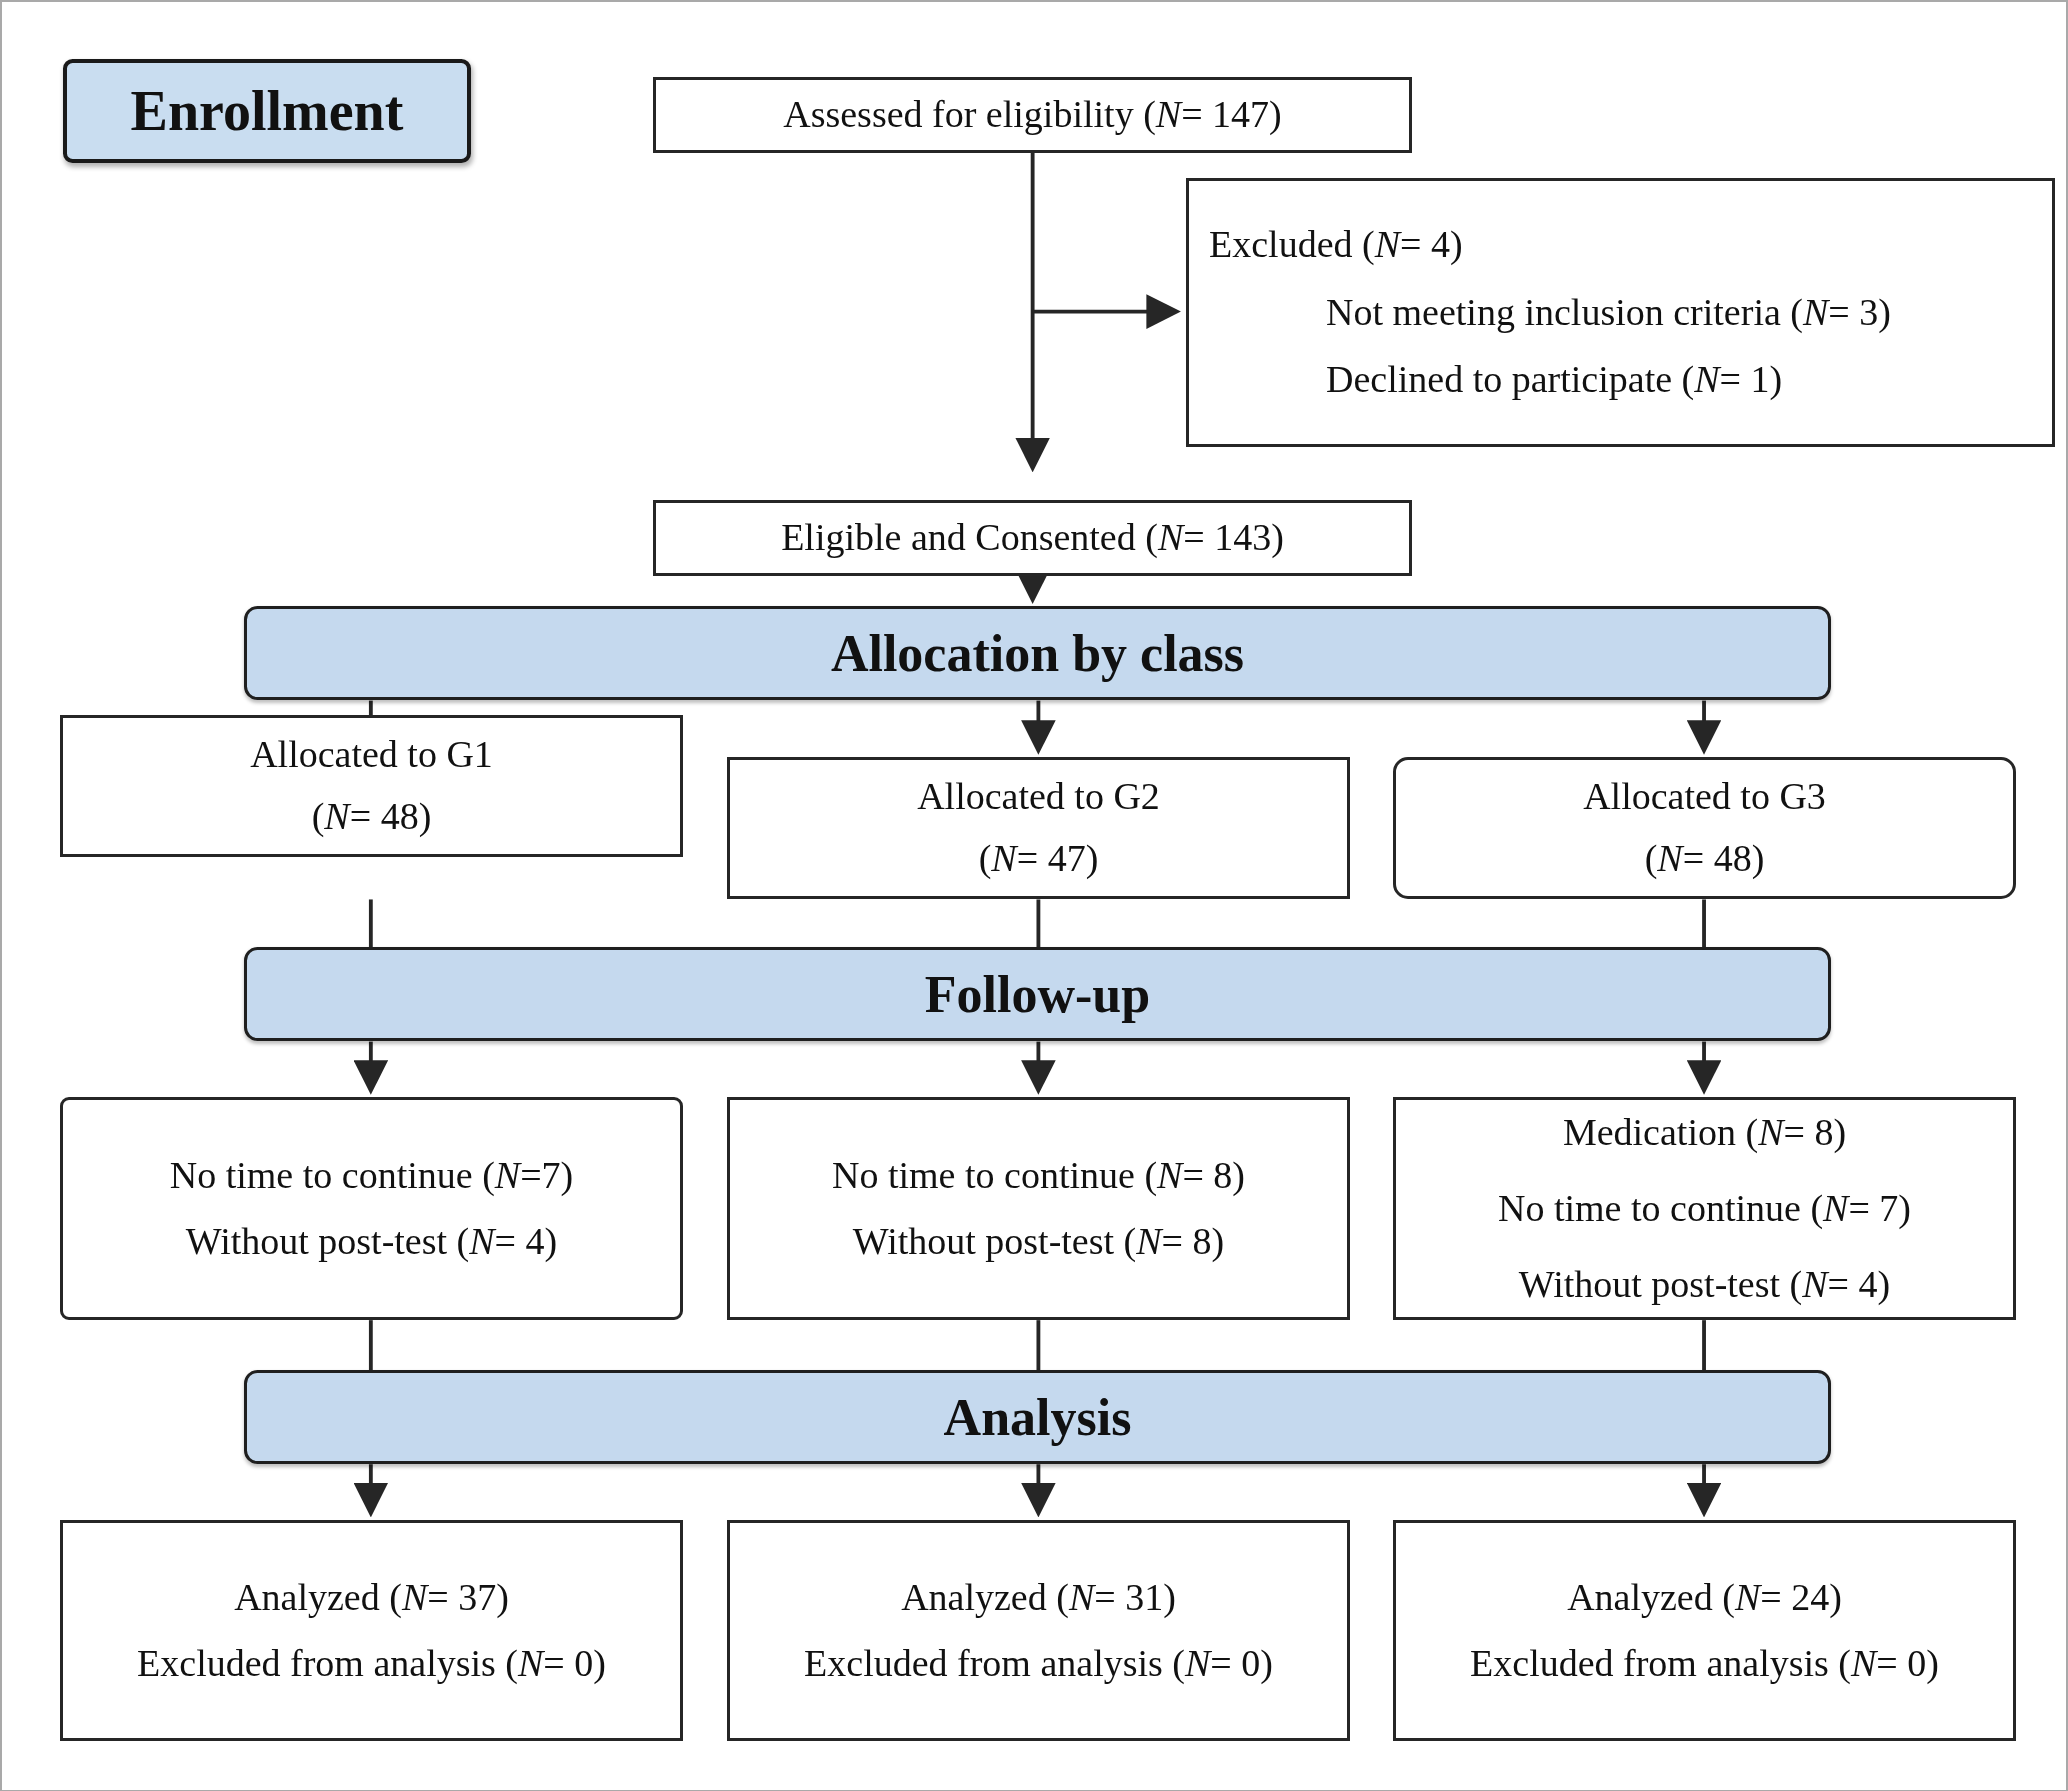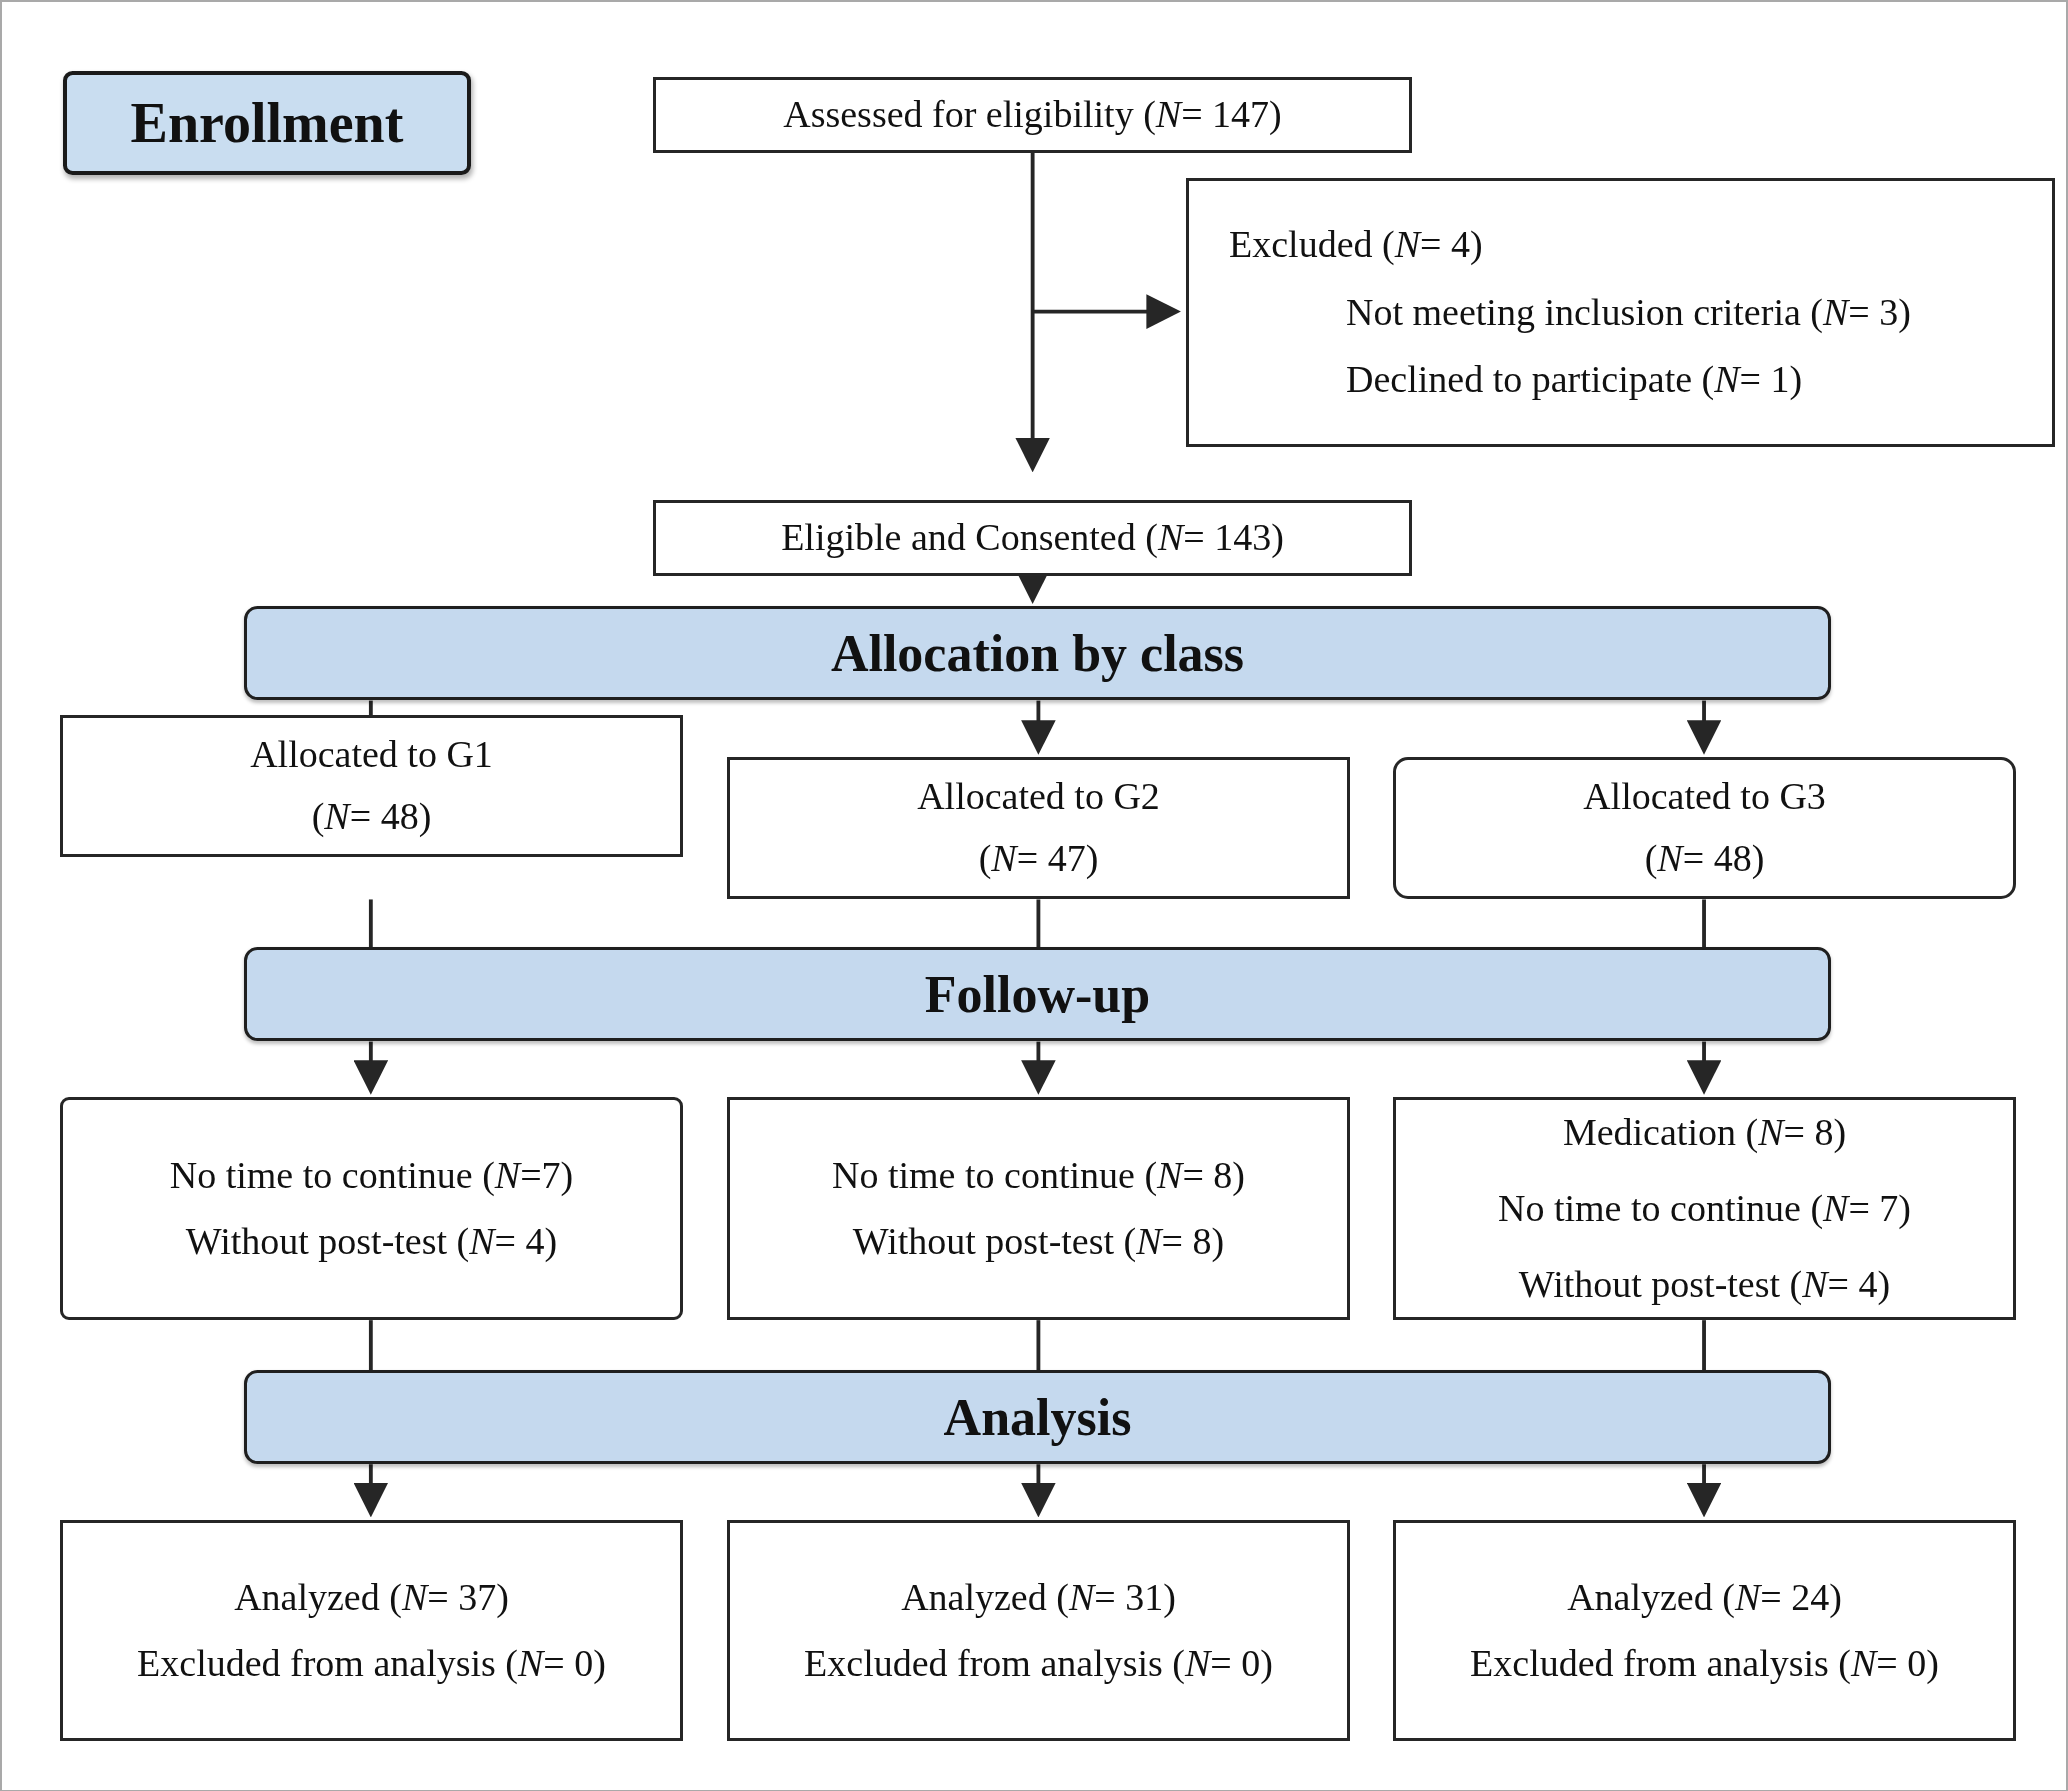--- a/index.html
+++ b/index.html
@@ -33,28 +33,27 @@
     box-shadow:0 2.9px 3.8px rgba(0,0,0,0.25);
   }
   
   .sidelabel{
     background:#c9ddf0;
     border:4.8px solid #1a1a1a;
     border-radius:9.6px;
     display:flex;align-items:center;justify-content:center;
     font-size:56px;font-weight:bold;
     box-shadow:1.9px 3.8px 4.8px rgba(0,0,0,0.3);
-    margin-top:12px;
   }
   
   .excluded{
     align-items:flex-start;
     text-align:left;
     justify-content:center;
-    padding-left:40px;
+    padding-left:20px;
   }
   .excluded .reason{padding-left:117px;}
   svg.wires{position:absolute;left:0;top:0;pointer-events:none;}
   svg.wires line{stroke:#262626;stroke-width:4px;}
 </style>
 </head>
 <body>
 
 <div id="canvas">
 

